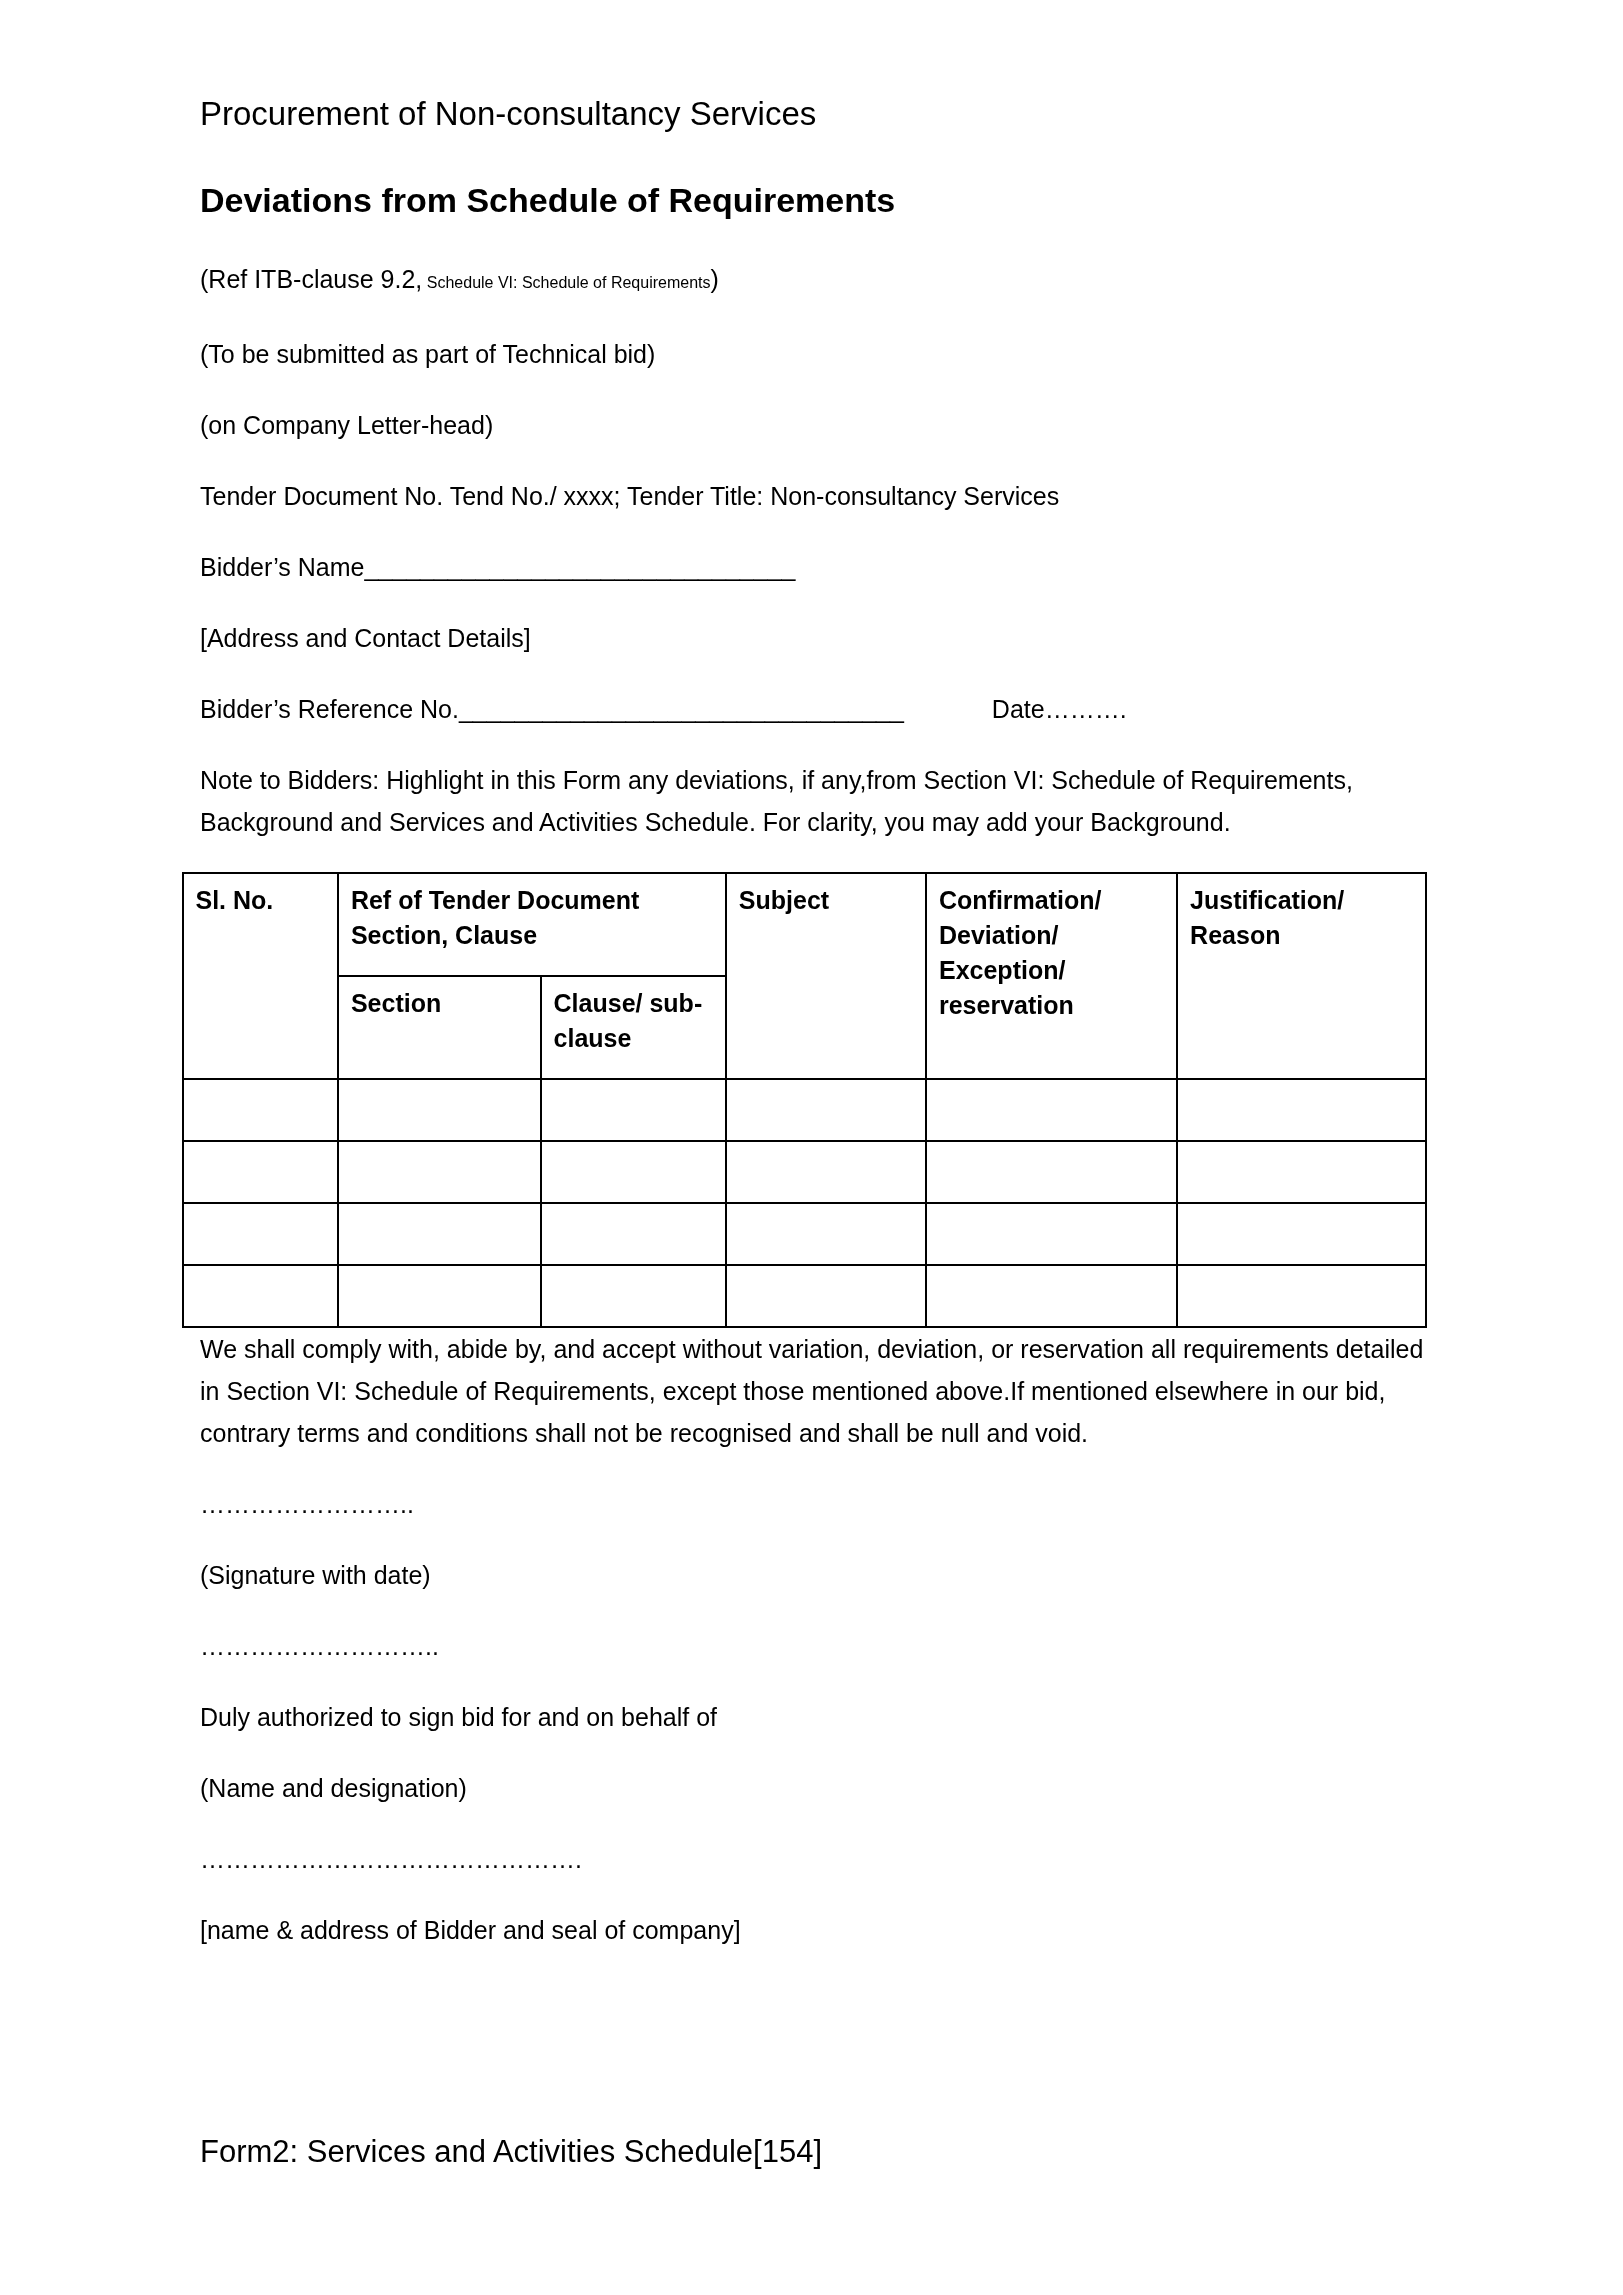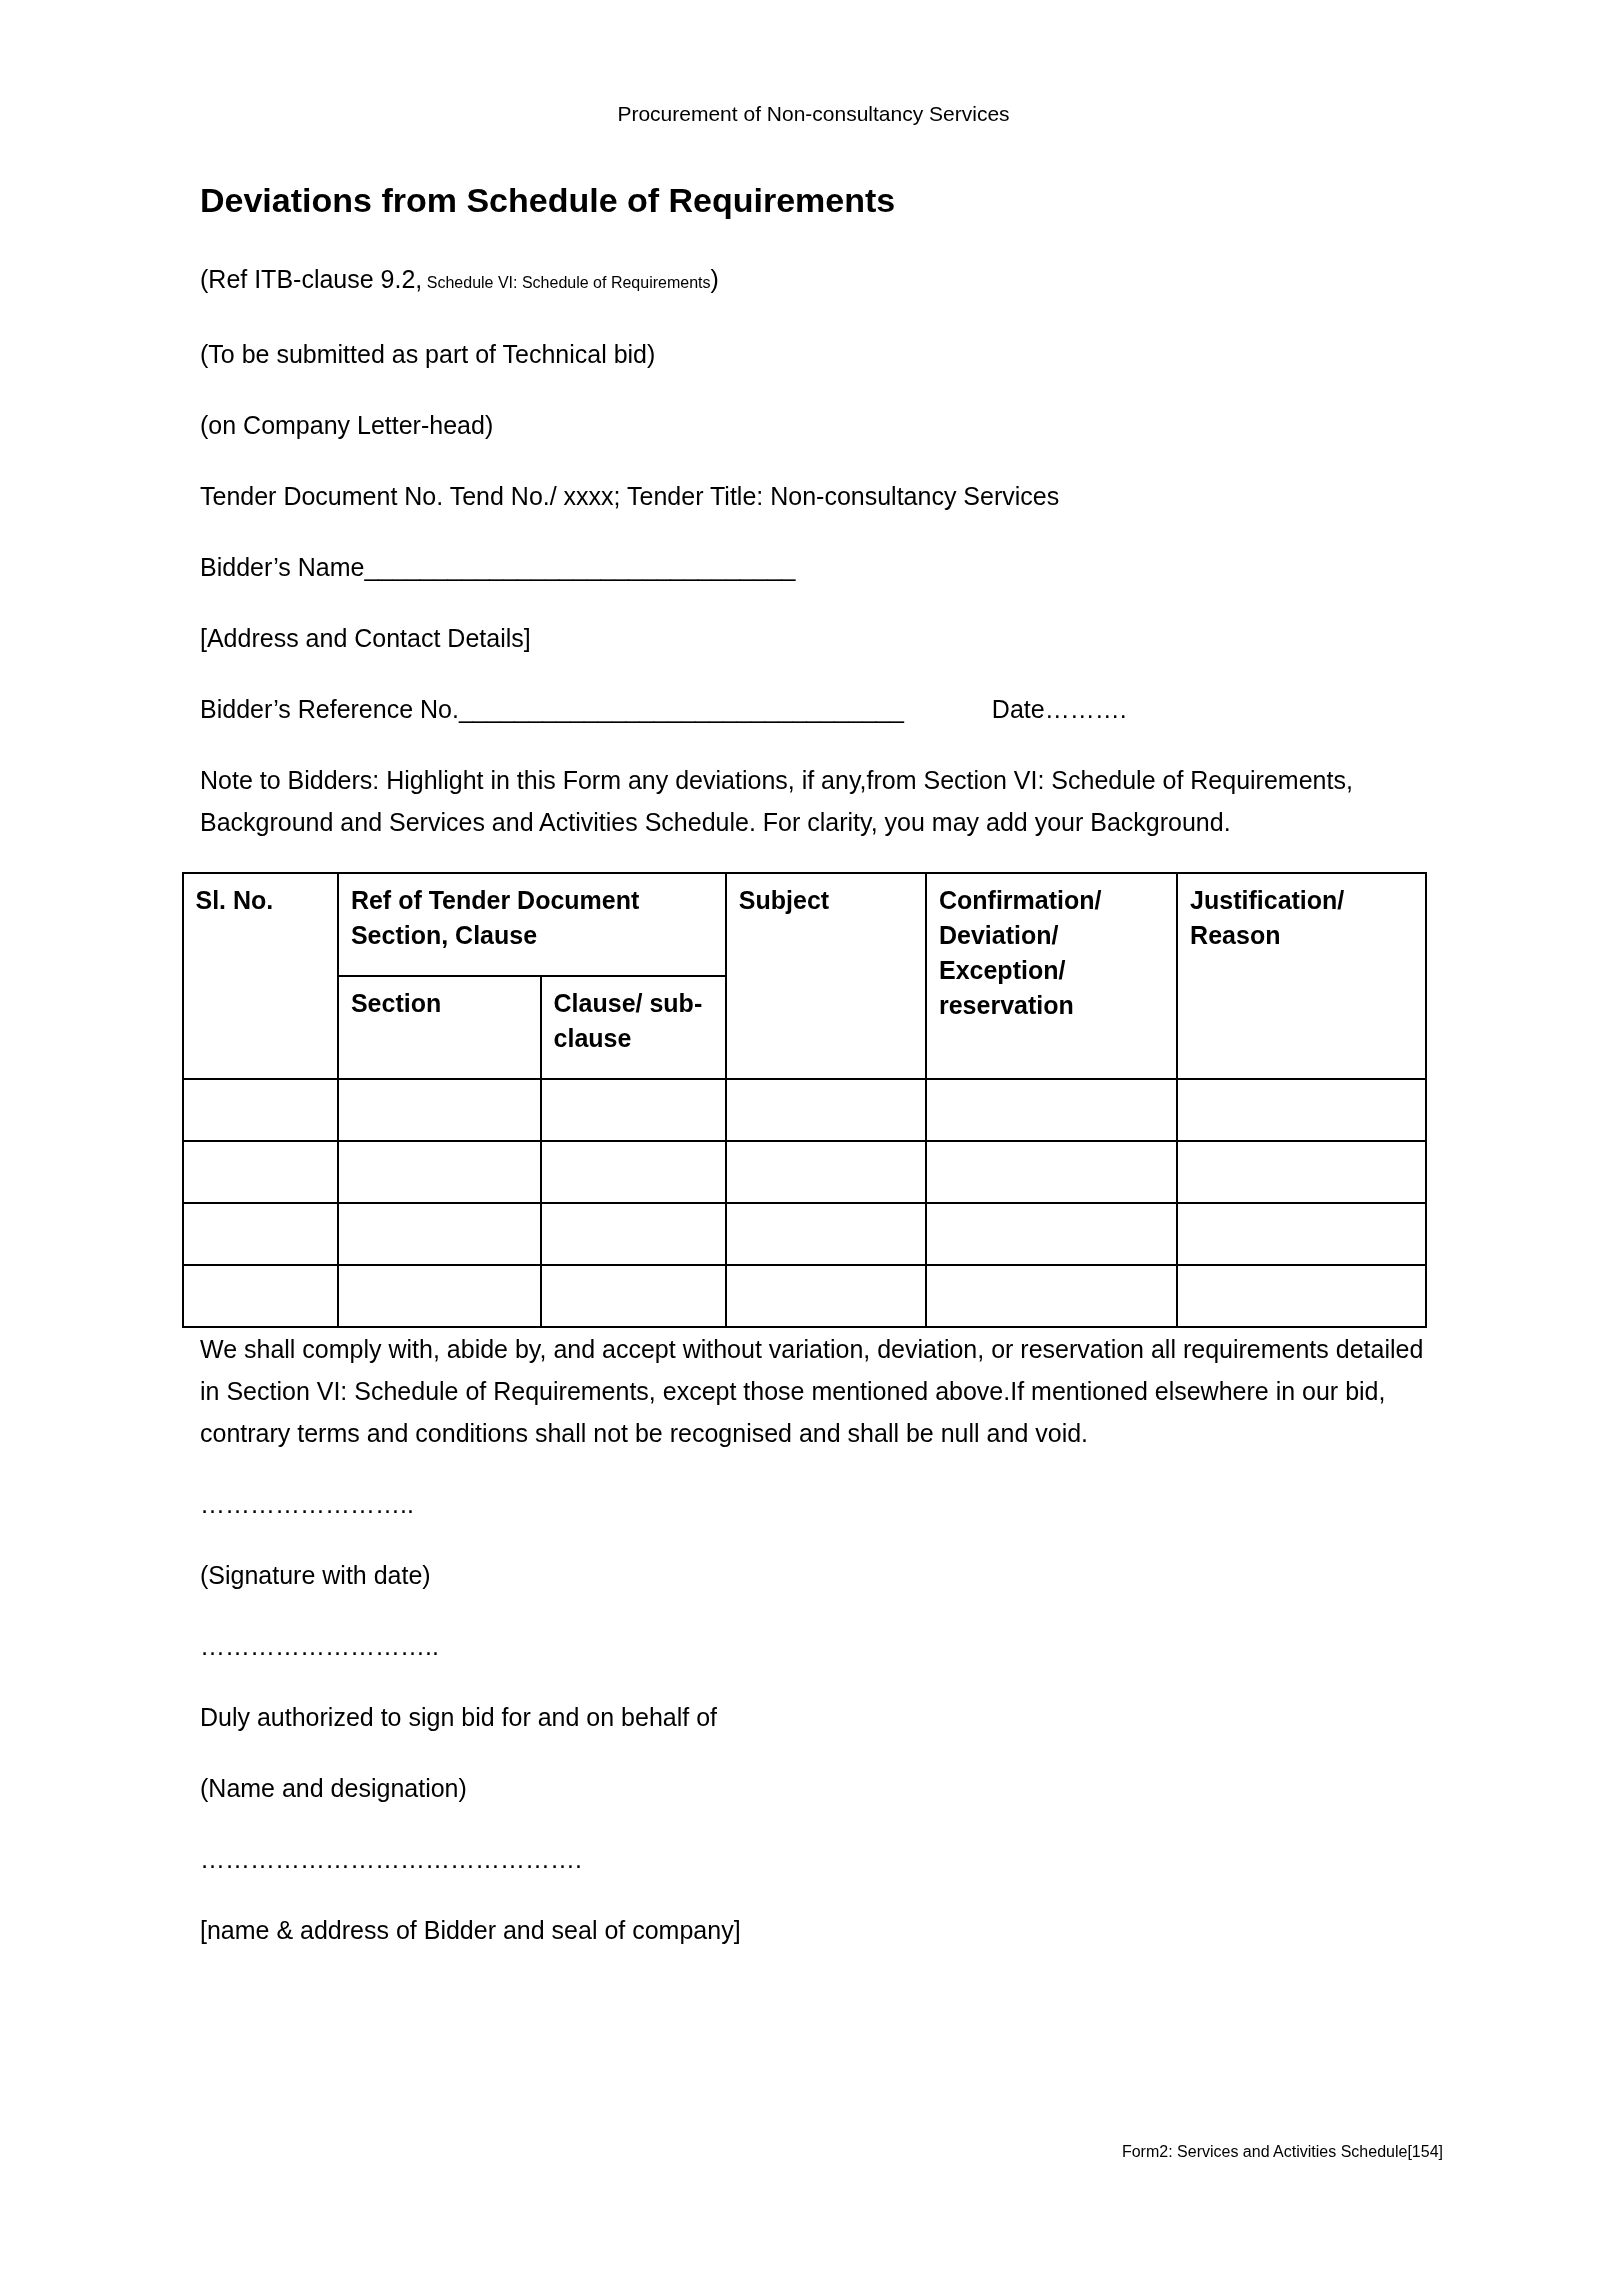--- a/index.html
+++ b/index.html
@@ -11,22 +11,22 @@
     font-family: "Liberation Sans", sans-serif;
     color: #000000;
   }
   .page {
     position: absolute;
     inset: 0;
     padding: 98px 196px 0 200px;
     overflow: hidden;
   }
   .doc-header {
-    text-align: center;
-    font-size: 21px;
+    text-align: left;
+    font-size: 33px;
     line-height: 31px;
   }
   .title {
     text-align: left;
     font-size: 34px;
     font-weight: bold;
     margin-top: 52px;
     margin-bottom: 38px;
     line-height: 39px;
   }
@@ -57,22 +57,22 @@
   }
   table.dev-table thead tr { height: 103px; }
   table.dev-table tbody tr { height: 62px; }
   .compliance { margin-top: 0; }
   .doc-footer {
     position: absolute;
     left: 200px;
     right: 180px;
     bottom: 128px;
     display: flex;
-    justify-content: flex-end;
-    font-size: 16px;
+    justify-content: flex-start;
+    font-size: 31px;
     line-height: 31px;
   }
 </style>
 </head>
 <body>
 
 <div class="page">
 
   <div class="doc-header">
     <span>Procurement of Non-consultancy Services</span>

